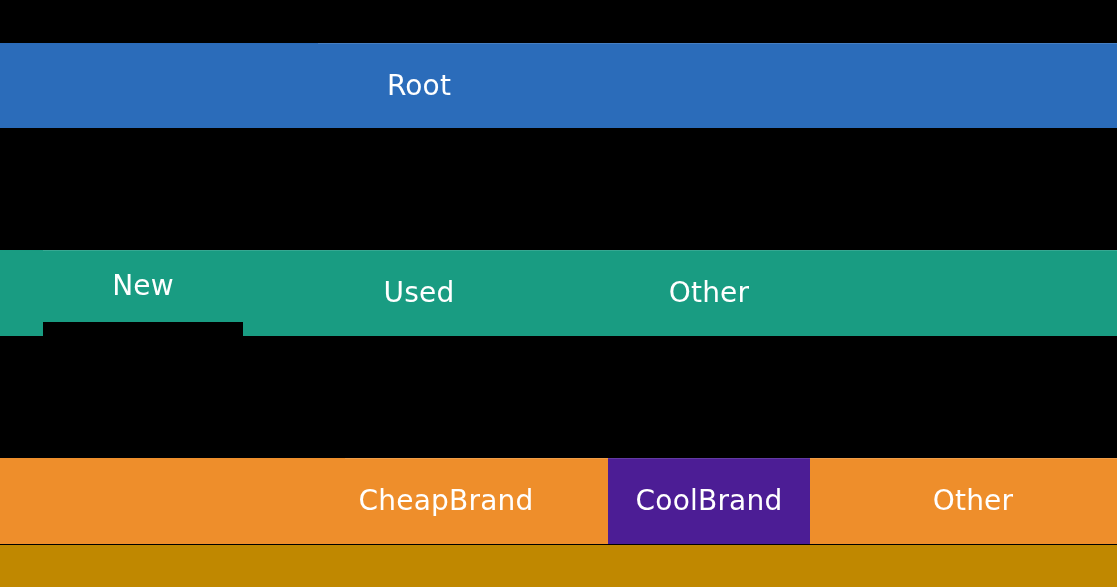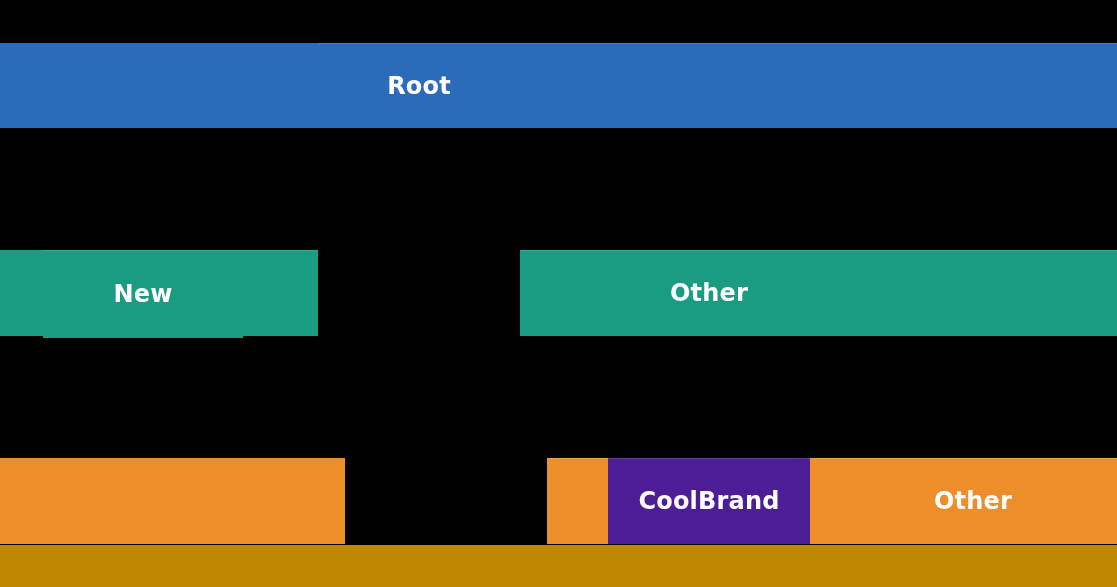--- a/index.html
+++ b/index.html
@@ -31,27 +31,27 @@
     top: 0;
     display: flex;
     align-items: center;
     justify-content: center;
     overflow: hidden;
     color: #ffffff;
     white-space: nowrap;
   }
 
   .node-label {
-    font-size: 24px;
+    font-size: 28px;
     line-height: 1;
     color: #ffffff;
     letter-spacing: 0.2px;
     text-align: right;
     pointer-events: none;
-    font-weight: 700;
+    font-weight: 400;
   }
 
   
   .icicle-node::before {
     content: "";
     position: absolute;
     top: 0;
     left: 0;
     right: 0;
     height: 1px;
@@ -68,32 +68,38 @@
 <div id="chart-root" style="background: rgb(0, 0, 0); width: 1117px; height: 587px;">
     <div class="icicle-layer" style="top: 43px; height: 85px;">
       <div class="icicle-node no-seam" style="left: 0px; width: 318px; height: 85px; background: rgb(43, 108, 186);"></div>
       <div class="icicle-node" style="left: 318px; width: 202px; height: 85px; background: rgb(43, 108, 186);">
         <span class="node-label">Root</span>
       </div>
       <div class="icicle-node" style="left: 520px; width: 597px; height: 85px; background: rgb(43, 108, 186);"></div>
     </div>
     <div class="icicle-layer" style="top: 250px; height: 86px;">
       <div class="icicle-node no-seam" style="left: 0px; width: 43px; height: 86px; background: rgb(25, 156, 130);"></div>
-      <div class="icicle-node" style="left: 43px; width: 200px; height: 88px; background: rgb(25, 156, 130);">
+      <div class="icicle-node" style="left: 43px; width: 200px; height: 72px; background: rgb(25, 156, 130);">
         <span class="node-label">New</span>
       </div>
       <div class="icicle-node" style="left: 243px; width: 75px; height: 86px; background: rgb(25, 156, 130);"></div>
+      <div class="icicle-node" style="left: 318px; width: 202px; height: 86px; background: rgb(25, 156, 130);">
+        <span class="node-label">Used</span>
+      </div>
       <div class="icicle-node" style="left: 520px; width: 88px; height: 86px; background: rgb(25, 156, 130);"></div>
       <div class="icicle-node" style="left: 608px; width: 202px; height: 86px; background: rgb(25, 156, 130);">
         <span class="node-label">Other</span>
       </div>
       <div class="icicle-node" style="left: 810px; width: 307px; height: 86px; background: rgb(25, 156, 130);"></div>
     </div>
     <div class="icicle-layer" style="top: 458px; height: 86px;">
       <div class="icicle-node no-seam" style="left: 0px; width: 345px; height: 86px; background: rgb(238, 142, 43);"></div>
+      <div class="icicle-node" style="left: 345px; width: 202px; height: 86px; background: rgb(238, 142, 43);">
+        <span class="node-label">CheapBrand</span>
+      </div>
       <div class="icicle-node" style="left: 547px; width: 61px; height: 86px; background: rgb(238, 142, 43);"></div>
       <div class="icicle-node" style="left: 608px; width: 202px; height: 86px; background: #4c1d95;">
         <span class="node-label">CoolBrand</span>
       </div>
       <div class="icicle-node" style="left: 810px; width: 62px; height: 86px; background: rgb(238, 142, 43);"></div>
       <div class="icicle-node" style="left: 872px; width: 202px; height: 86px; background: rgb(238, 142, 43);">
         <span class="node-label">Other</span>
       </div>
       <div class="icicle-node" style="left: 1074px; width: 43px; height: 86px; background: rgb(238, 142, 43);"></div>
     </div>

